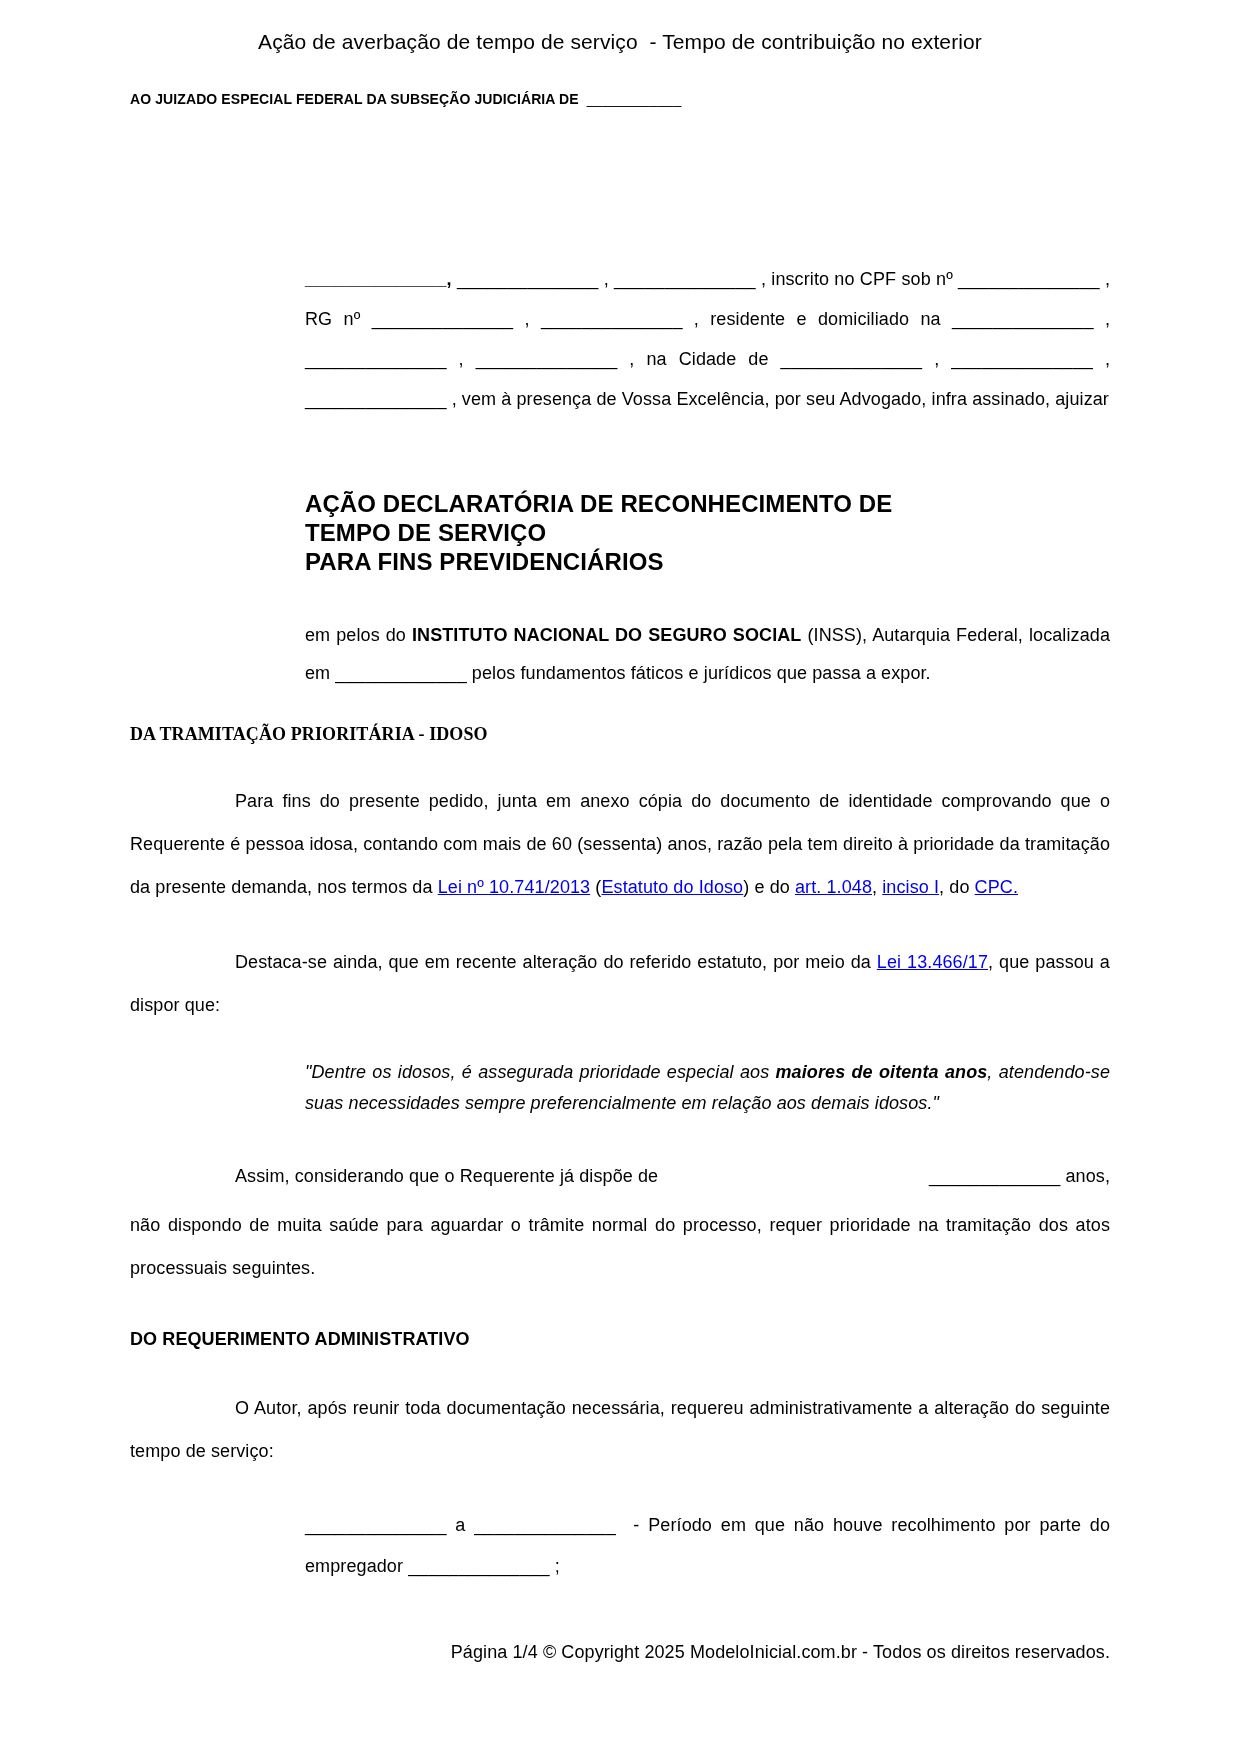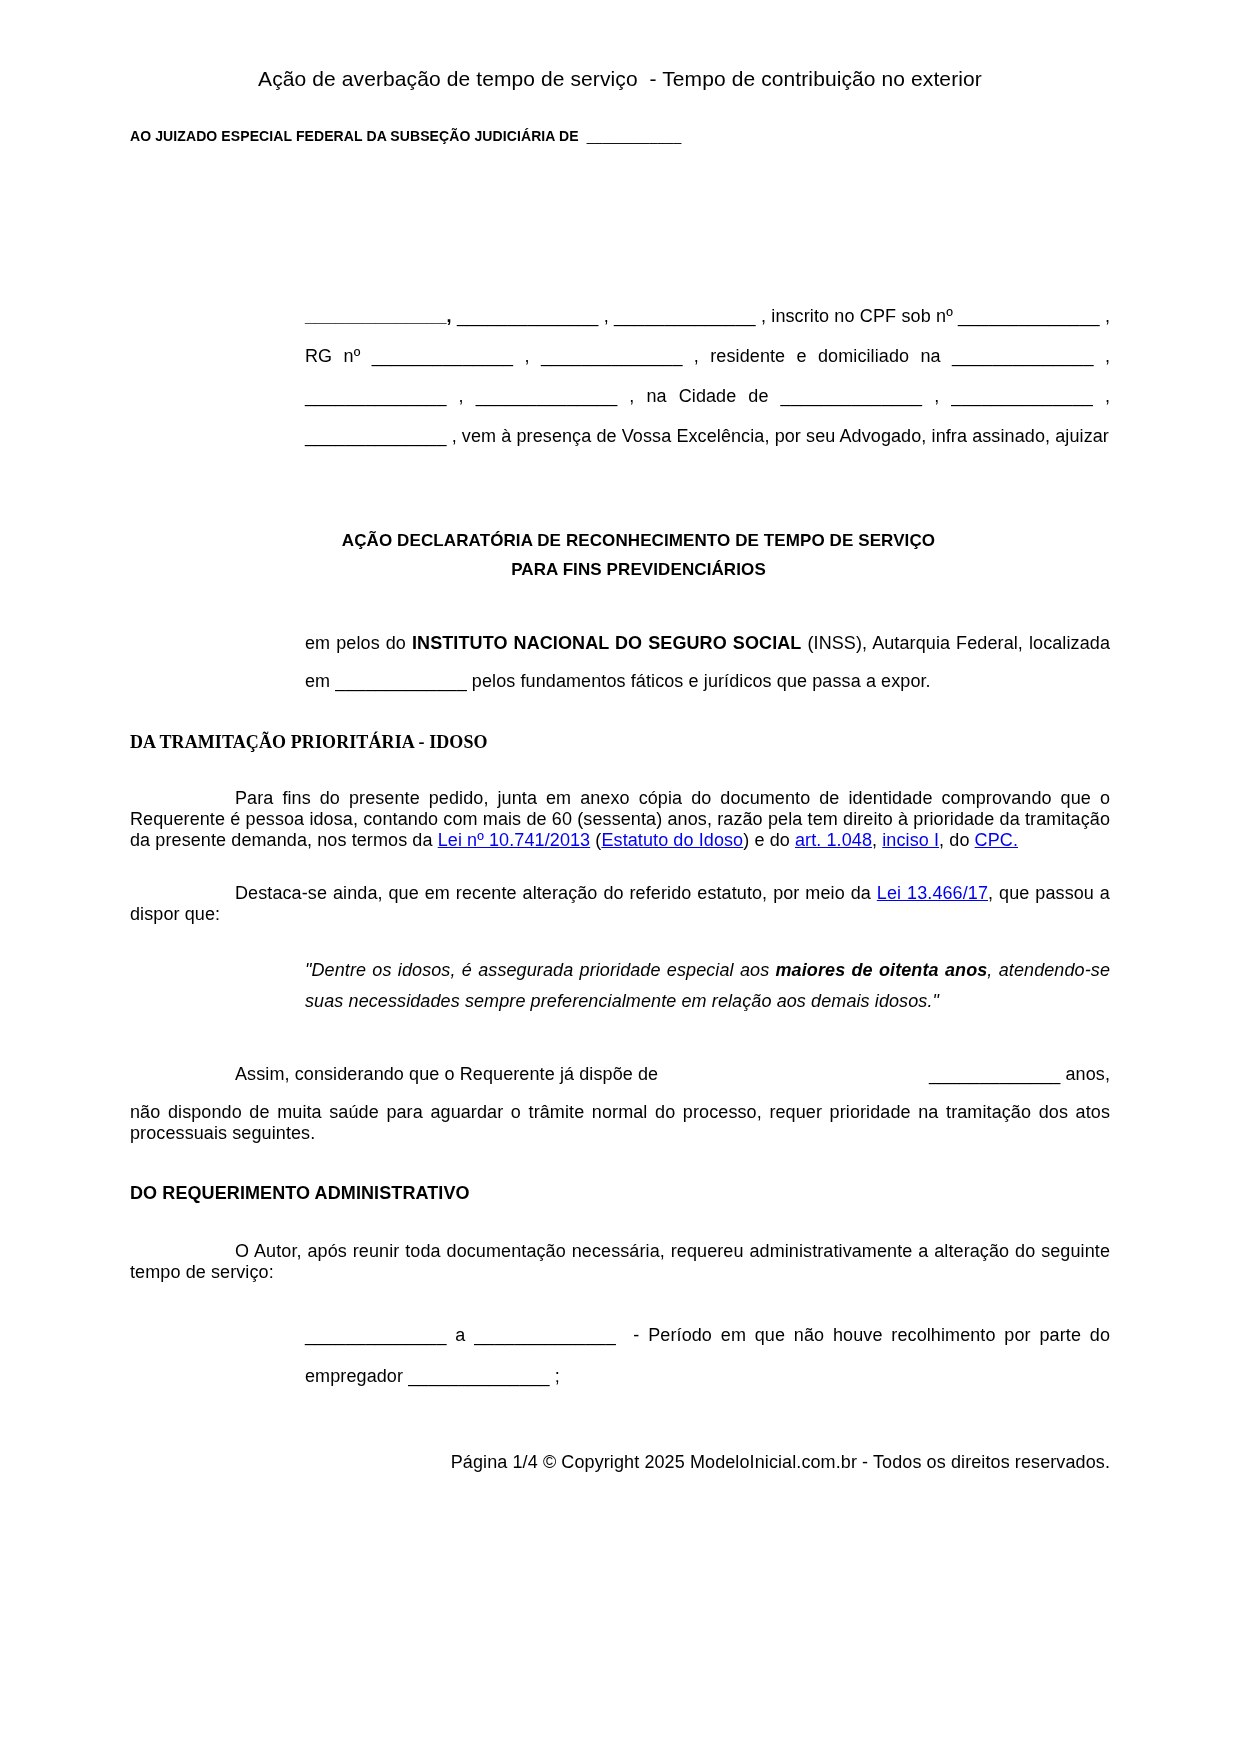--- a/index.html
+++ b/index.html
@@ -11,59 +11,58 @@
     background:#ffffff;
     box-sizing:border-box;
     padding:0 130px;
     overflow:hidden;
     font-family:"Liberation Sans","DejaVu Sans",sans-serif;
     color:#000000;
     font-size:18px;
     letter-spacing:0.1px;
   }
   .doc-title{
-    padding-top:66px;
+    padding-top:29px;
     text-align:center;
     font-size:21px;
     line-height:26px;
     white-space:pre-wrap;
   }
   .addressee{
     margin-top:32px;
     font-size:14px;
     line-height:24px;
   }
   .indent-block{
     margin-left:175px;
     text-align:justify;
     line-height:40px;
   }
   .qualification{ margin-top:148px; }
   .action-title{
     margin-top:70px;
     margin-left:175px;
     margin-right:138px;
-    text-align:center;
     font-weight:bold;
-    font-size:17px;
+    font-size:24px;
     line-height:29px;
   }
   .defendant{ margin-top:40px; line-height:38px; }
   .section-heading{
     font-weight:bold;
     font-size:18px;
     line-height:24px;
     margin:0;
   }
   .h-priority{ margin-top:30px;font-family:Liberation Serif, serif; }
   .h-admin{ margin-top:37px; }
   .body-par{
     margin:0;
     text-align:justify;
-    line-height:21px;
+    line-height:43px;
     text-indent:105px;
   }
   .p1{ margin-top:34px; }
   .p2{ margin-top:32px; }
   .p3{ margin-top:12px; text-indent:0; }
   .p-admin{ margin-top:36px; }
   .quote{
     margin-top:30px;
     margin-left:175px;
     text-align:justify;

